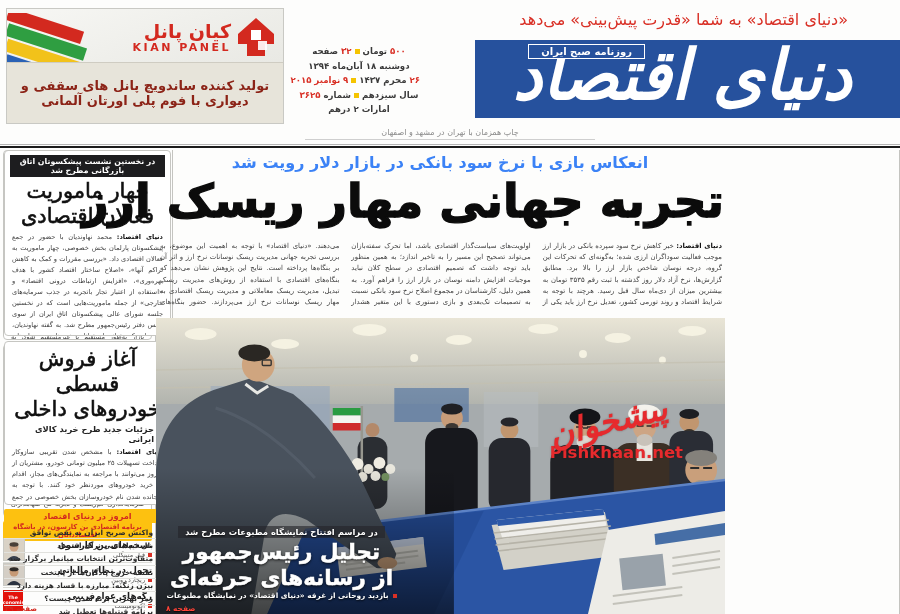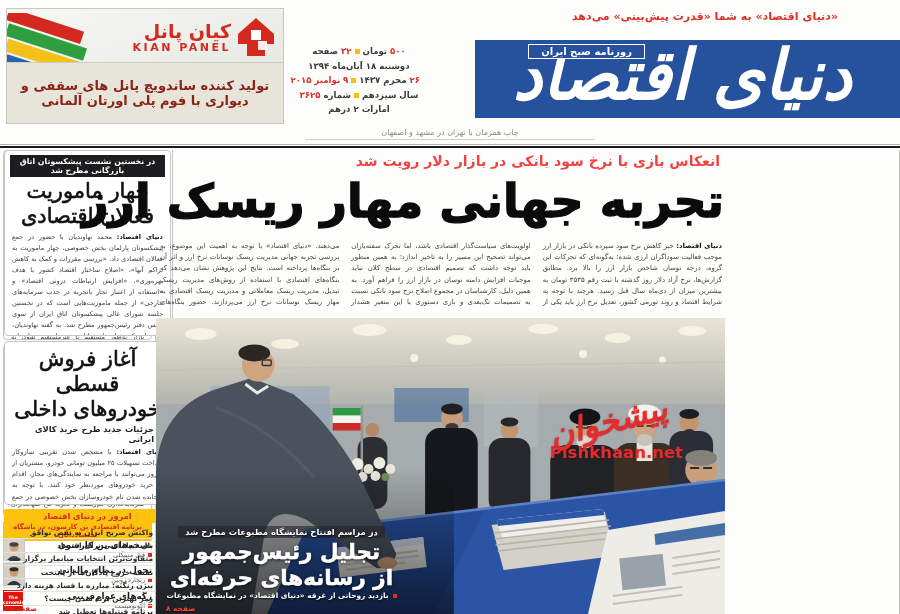--- a/index.html
+++ b/index.html
@@ -1,19 +1,19 @@
 <!DOCTYPE html>
 <html lang="fa" dir="rtl"><head>
 <meta charset="utf-8">
 <style>
   html,body{margin:0;padding:0;background:#ffffff;}
   .page{position:relative;width:900px;height:614px;background:#fdfdfc;overflow:hidden;
         font-family:"DejaVu Sans",sans-serif;direction:rtl;color:#222;}
   
-  .slogan{position:absolute;top:10px;right:62px;font-size:11px;font-weight:bold;color:#d93026;}
+  .slogan{position:absolute;top:10px;right:52px;font-size:16px;font-weight:normal;color:#d93026;}
   .band{position:absolute;top:40px;right:0;left:475px;height:78px;background:#26519d;}
   .band-logo{position:absolute;top:-14px;right:10px;left:0;text-align:center;font-size:66px;line-height:100px;
              font-weight:bold;font-style:italic;color:#fff;white-space:nowrap;transform:scaleY(1.05);}
   .band-badge{position:absolute;top:4px;right:255px;border:1.5px solid #fff;color:#fff;background:#26519d;
               font-size:10px;font-weight:bold;padding:1px 12px;}
   .issue-info{position:absolute;top:44px;right:480px;width:122px;text-align:center;font-size:8.6px;color:#3a3a3a;line-height:14.5px;font-weight:bold;white-space:nowrap;}
   .iline .red{color:#d93026;}
   .ysq{display:inline-block;width:5px;height:5px;background:#f5c400;margin:0 3px;}
   .print-note{position:absolute;top:128px;right:305px;width:290px;text-align:center;font-size:8px;color:#8a8a8a;border-bottom:1px solid #cfcfcf;padding-bottom:2px;}
   .hrule{position:absolute;top:144px;left:0;right:0;border-top:1px solid #b5b5b5;}
@@ -55,21 +55,21 @@
   .club{position:absolute;top:537px;right:748px;width:149px;height:77px;}
   .club-item{display:flex;align-items:center;justify-content:space-between;border-bottom:1px solid #ddddd8;height:24.5px;}
   .club-txt{text-align:right;}
   .club-title{font-size:8.8px;font-weight:bold;color:#1d1d1d;line-height:11px;}
   .club-author{display:flex;align-items:center;gap:3px;font-size:6.4px;color:#555;}
   .club-pic{flex:0 0 auto;width:20px;height:21px;border:1px solid #c9c9c4;overflow:hidden;background:#d8d3c9;}
   .econ-logo{flex:0 0 auto;width:20px;height:21px;background:#e3120b;color:#fff;font-size:4.6px;line-height:5.2px;
              text-align:center;display:flex;align-items:center;justify-content:center;direction:ltr;font-weight:bold;}
   .club-page{position:absolute;left:2px;bottom:1px;color:#d3291f;font-size:7px;font-weight:bold;}
   
-  .center-kicker{position:absolute;top:153px;right:180px;width:560px;font-size:14px;font-weight:bold;color:#ef4444;}
+  .center-kicker{position:absolute;top:153px;right:180px;width:560px;text-align:center;font-size:16px;font-weight:bold;color:#3b82f6;}
   .headline{position:absolute;top:165px;right:176px;width:566px;text-align:right;font-size:46px;font-weight:bold;
             color:#0b0b0b;-webkit-text-stroke:1.3px #0b0b0b;letter-spacing:-1px;line-height:72px;white-space:nowrap;}
   .lead{position:absolute;top:241px;right:178px;width:562px;height:74px;column-count:3;column-gap:12px;
         column-rule:none;font-size:6.9px;line-height:1.62;text-align:justify;color:#3d3d3d;overflow:hidden;}
   
   .photo{position:absolute;top:318px;right:175px;width:569px;height:296px;overflow:hidden;background:#9aa0a4;}
   .photo svg{display:block;width:100%;height:100%;}
   .pcap{position:absolute;left:8px;bottom:14px;width:235px;text-align:center;color:#fff;}
   .pcap-k{display:inline-block;background:rgba(35,35,40,.6);font-size:8.4px;font-weight:bold;padding:1px 7px;text-shadow:0 1px 2px rgba(0,0,0,.8);}
   .pcap-t{font-size:21.5px;font-weight:bold;line-height:1.2;text-shadow:0 1px 3px rgba(0,0,0,.9);-webkit-text-stroke:.5px #fff;}

